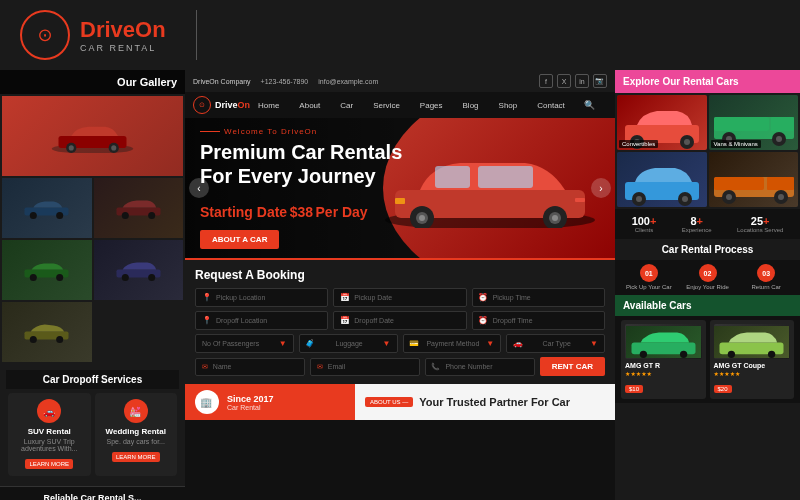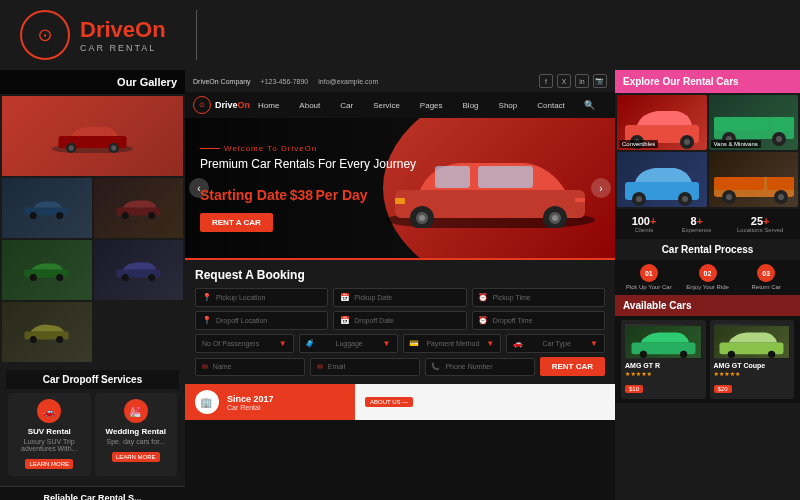--- a/index.html
+++ b/index.html
@@ -305,22 +305,22 @@
       gap: 4px;
       margin-bottom: 4px;
     }
     .hero-welcome::before {
       content: '';
       width: 20px;
       height: 1px;
       background: #e83a1f;
     }
     .hero-title {
-      font-size: 12px;
-      font-weight: normal;
+      font-size: 20px;
+      font-weight: bold;
       color: white;
       line-height: 1.2;
       margin-bottom: 16px;
     }
     .hero-price {
       font-size: 9px;
       color: #aaa;
       margin-bottom: 8px;
     }
     .hero-price span {
@@ -576,21 +576,21 @@
       font-size: 6px;
       color: #aaa;
       line-height: 1.2;
     }
 
     .avail-cars-title {
       color: white;
       font-size: 10px;
       font-weight: bold;
       padding: 5px 8px;
-      background: #7f1d1d;
+      background: #14532d;
     }
     .avail-cars-grid {
       display: flex;
       gap: 4px;
       padding: 4px 6px;
       background: #111;
     }
     .avail-car {
       flex: 1;
       background: #222;
@@ -802,21 +802,21 @@
       </svg>
 
       <div class="hero-content">
         <div class="hero-welcome">Welcome To DriveOn</div>
         <div class="hero-title">Premium Car Rentals For Every Journey</div>
         <div class="hero-price">
           <span>Starting Date</span>
           <span style="color:#e83a1f;font-size:14px;font-weight:bold;">$38</span>
           <span>Per Day</span>
         </div>
-        <span class="hero-btn">RENT A CAR</span>
+        <span class="hero-btn">ABOUT A CAR</span>
       </div>
 
       <div class="carousel-btn left">‹</div>
       <div class="carousel-btn right">›</div>
     </div>
 
     <div class="booking-section">
       <div class="booking-title">Request A Booking</div>
 
       <div class="form-row">
@@ -891,20 +891,21 @@
     <div style="display:flex;height:36px;">
       <div class="since-section" style="width:170px;flex-shrink:0;">
         <div class="since-icon">🏢</div>
         <div>
           <div class="since-text">Since 2017</div>
           <div class="since-sub">Car Rental</div>
         </div>
       </div>
       <div class="about-section" style="flex:1;background:#f5f5f5;align-items:center;">
         <span class="about-badge">ABOUT US —</span>
+        <div class="about-title" style="color:#222;font-size:11px;">Your Trusted Partner For Car</div>
       </div>
     </div>
   </div>
 
   <div class="right-panel">
     <div class="rental-cars-title">Explore Our Rental Cars</div>
 
     <div class="car-thumbnails">
       <div class="car-thumb">
         <svg viewBox="0 0 90 55" width="90" height="55" style="background:linear-gradient(135deg,#8b0000,#c0392b);">

